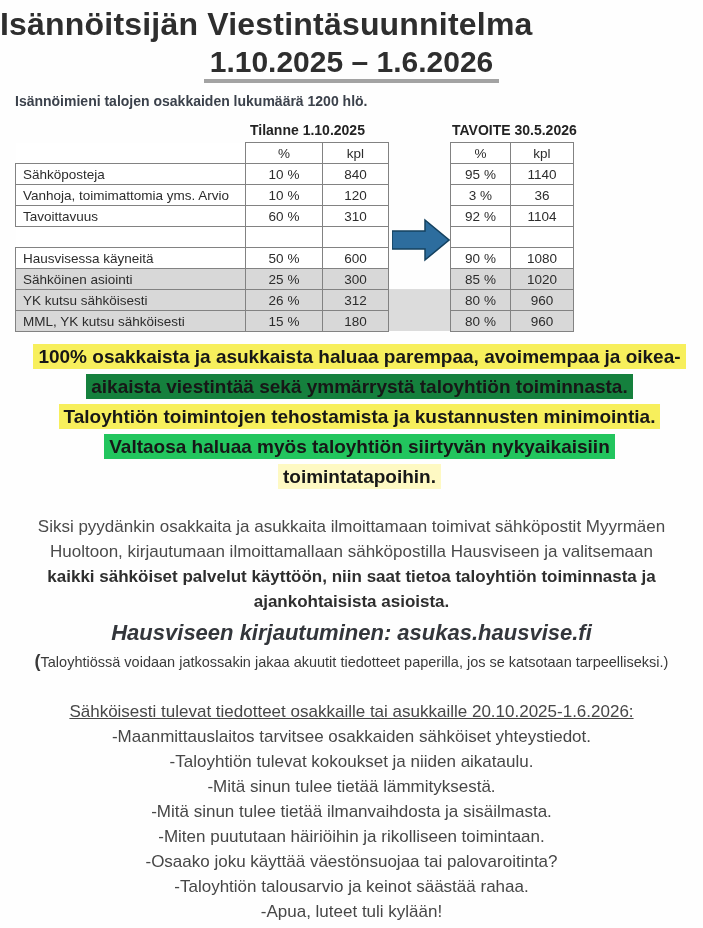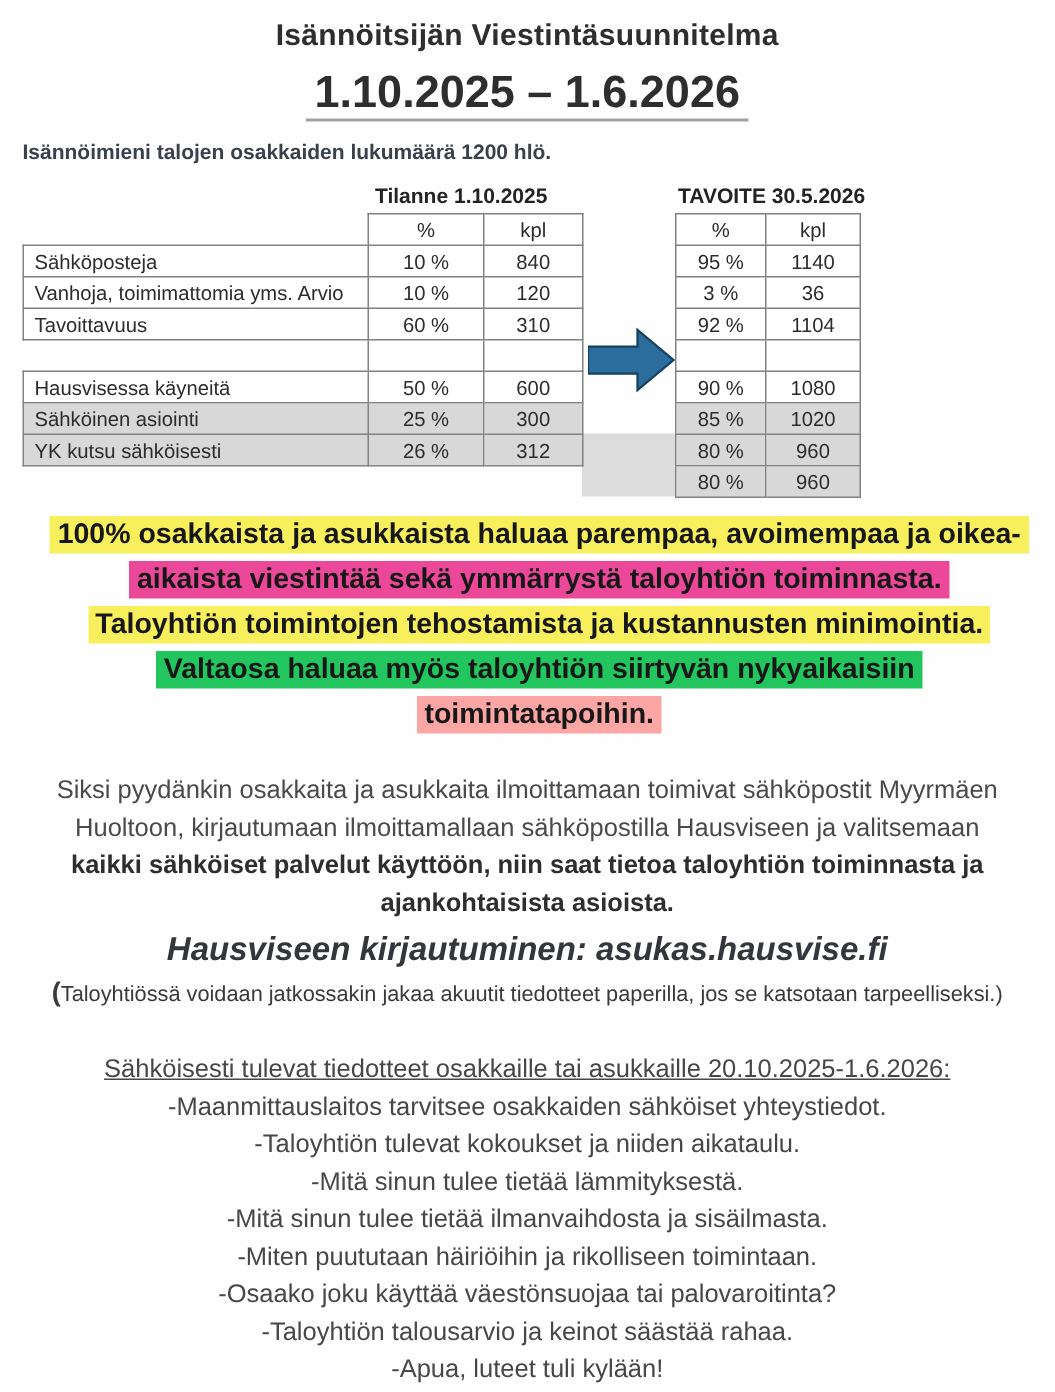--- a/index.html
+++ b/index.html
@@ -7,36 +7,35 @@
     font-family: "Liberation Sans", sans-serif;
     background: #ffffff;
     width: 703px;
     color: #2b2b2b;
   }
   .page { position: relative; width: 703px; height: 928px; background: #fefefe; overflow: hidden; }
 
   
   .title {
     margin-top: 6px;
-    text-align: center;
-    font-size: 20px;
+    font-size: 32px;
     font-weight: 700;
     letter-spacing: 0.2px;
     color: #2e2e2e;
     line-height: 36px;
   }
   .date-range {
     margin-top: 2px;
     text-align: center;
     font-size: 30px;
     font-weight: 700;
     color: #2e2e2e;
     line-height: 36px;
   }
-  .date-range span { border-bottom: 2px solid #a3a3a3; padding: 0 6px 1px 6px; }
+  .date-range span { border-bottom: 4px solid #a3a3a3; padding: 0 6px 1px 6px; }
   .subtitle {
     margin: 13px 0 0 15px;
     font-size: 14px;
     font-weight: 700;
     color: #3b414b;
     line-height: 17px;
   }
 
   
   .table-region { position: relative; margin-top: 10px; height: 222px; padding-left: 47px; }
@@ -146,20 +145,25 @@
           <tr>
             <td class="lbl shaded">Sähköinen asiointi</td>
             <td class="pct shaded">25 %</td>
             <td class="cnt shaded">300</td>
           </tr>
           <tr>
             <td class="lbl shaded">YK kutsu sähköisesti</td>
             <td class="pct shaded">26 %</td>
             <td class="cnt shaded">312</td>
           </tr>
+          <tr>
+            <td class="lbl shaded">MML, YK kutsu sähköisesti</td>
+            <td class="pct shaded">15 %</td>
+            <td class="cnt shaded">180</td>
+          </tr>
         </tbody>
       </table>
     <svg class="arrow" viewBox="0 0 58 44" width="58" height="44">
       <polygon id="arrow-poly" points="0,13 33,13 33,2 57,22 33,42 33,31 0,31" stroke-width="1.5" fill="#2d6d9e" stroke="#14415f"></polygon>
     </svg>
     <table class="tbl right-tbl">
         <tbody id="right-body">
           <tr>
             <td class="pct">%</td>
             <td class="cnt">kpl</td>
@@ -195,24 +199,24 @@
           <tr>
             <td class="pct shaded">80 %</td>
             <td class="cnt shaded">960</td>
           </tr>
         </tbody>
       </table>
   </div>
 
   <div class="highlight-block" id="highlight-block">
       <div class="hl-line"><span style="background: rgb(247, 239, 92);">100% osakkaista ja asukkaista haluaa parempaa, avoimempaa ja oikea-</span></div>
-      <div class="hl-line"><span style="background: #ec4899;">aikaista viestintää sekä ymmärrystä taloyhtiön toiminnasta.</span></div>
+      <div class="hl-line"><span style="background: #15803d;">aikaista viestintää sekä ymmärrystä taloyhtiön toiminnasta.</span></div>
       <div class="hl-line"><span style="background: rgb(247, 239, 92);">Taloyhtiön toimintojen tehostamista ja kustannusten minimointia.</span></div>
       <div class="hl-line"><span style="background: #22c55e;">Valtaosa haluaa myös taloyhtiön siirtyvän nykyaikaisiin</span></div>
-      <div class="hl-line"><span style="background: #fca5a5;">toimintatapoihin.</span></div>
+      <div class="hl-line"><span style="background: #fef9c3;">toimintatapoihin.</span></div>
     </div>
 
   <div class="para" id="body-paragraph">
       <div>Siksi pyydänkin osakkaita ja asukkaita ilmoittamaan toimivat sähköpostit Myyrmäen</div>
       <div>Huoltoon, kirjautumaan ilmoittamallaan sähköpostilla Hausviseen ja valitsemaan</div>
       <div class="bold">kaikki sähköiset palvelut käyttöön, niin saat tietoa taloyhtiön toiminnasta ja</div>
       <div class="bold">ajankohtaisista asioista.</div>
     </div>
 
   <div class="login-line">Hausviseen kirjautuminen: asukas.hausvise.fi</div>

